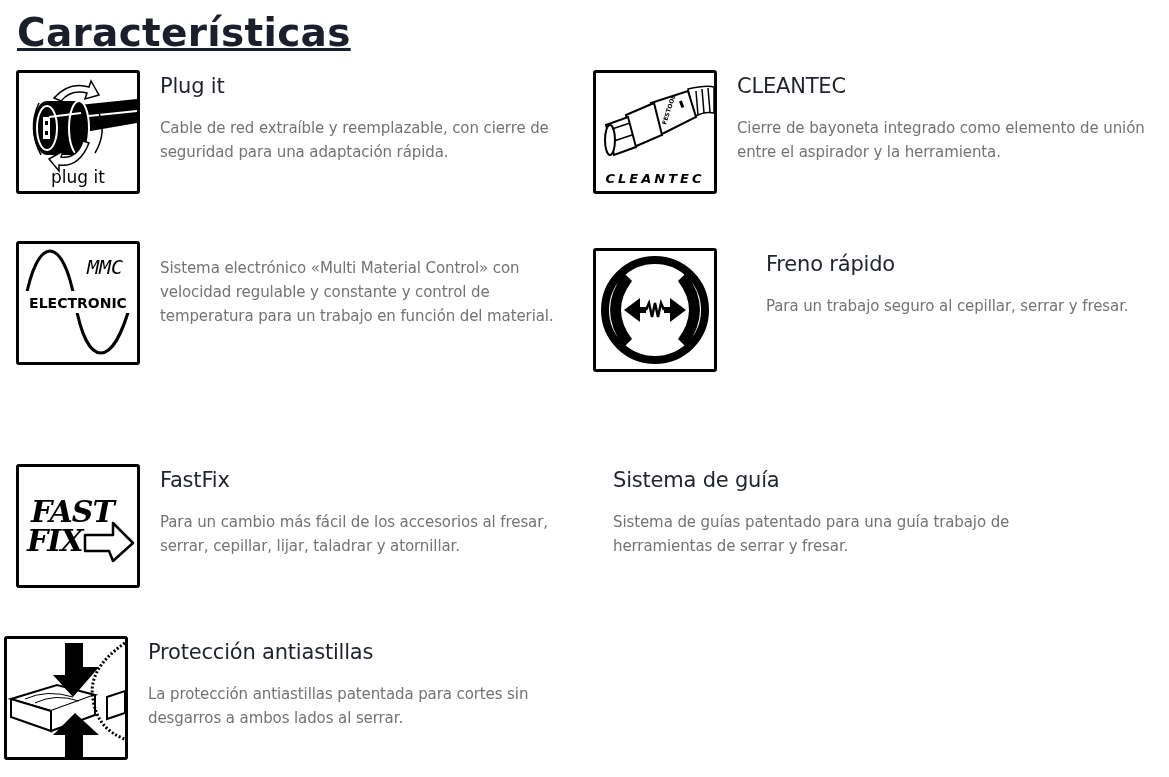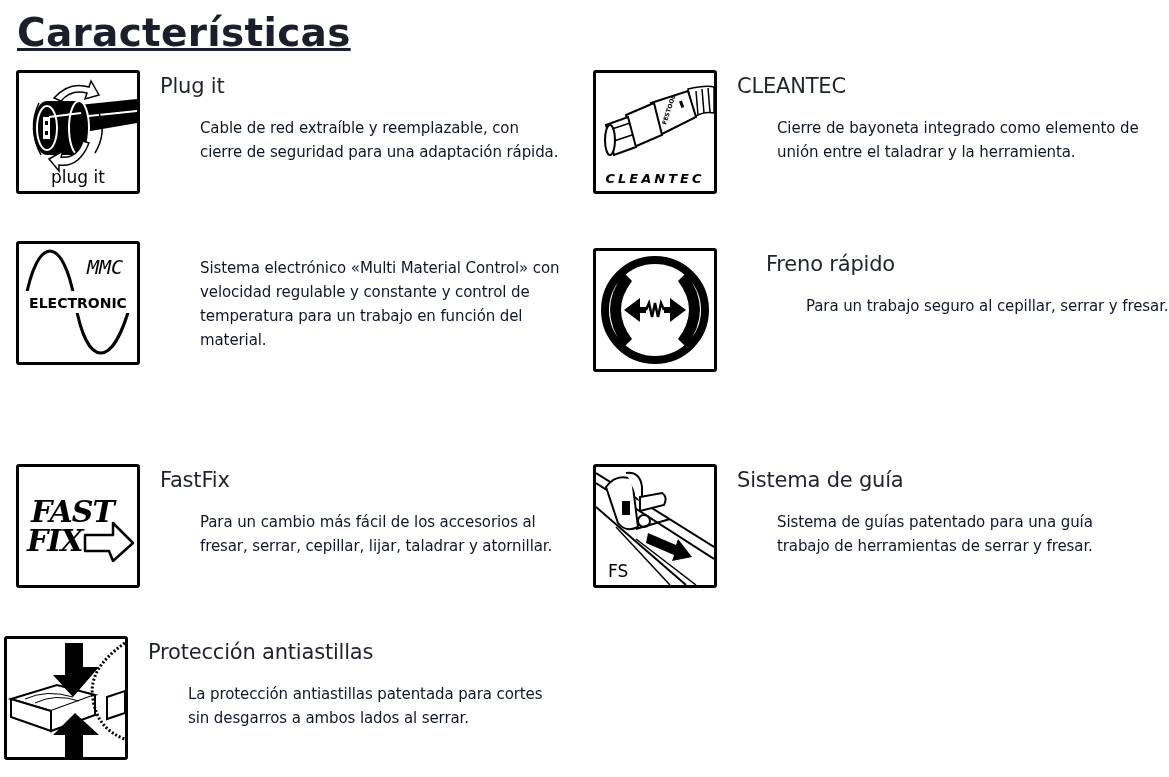--- a/index.html
+++ b/index.html
@@ -16,21 +16,21 @@
       background: #fff; flex: none; position: relative; overflow: hidden;
     }
     .icon-box svg { position: absolute; left: 0; top: 0; width: 118px; height: 118px; }
     .text { margin-left: 20px; }
     .title {
       font-family: "DejaVu Sans", sans-serif; font-size: 21px; line-height: 30px;
       color: #1f232b; font-weight: normal; margin-top: 1px; letter-spacing: -0.2px;
     }
     .desc {
       font-family: "DejaVu Sans", sans-serif; font-size: 15px; line-height: 24px;
-      color: #0f172a; margin-top: 15px; letter-spacing: -0.1px; margin-left: 40px;
+      color: #737373; margin-top: 15px; letter-spacing: -0.1px;
     }
     .f-plug   { left: 16px;  top: 70px;  }
     .f-clean  { left: 593px; top: 70px;  }
     .f-mmc    { left: 16px;  top: 241px; }
     .f-brake  { left: 593px; top: 248px; gap: 29px; }
     .f-fast   { left: 16px;  top: 464px; }
     .f-guide  { left: 593px; top: 464px; }
     .f-splint { left: 4px;  top: 636px; }
     .f-plug .text, .f-mmc .text, .f-fast .text, .f-splint .text { width: 400px; }
     .f-clean .text, .f-brake .text, .f-guide .text { width: 410px; }
@@ -82,21 +82,21 @@
       <ellipse cx="14" cy="67" rx="5" ry="15" fill="#fff" stroke="#000" stroke-width="2"></ellipse>
       <line x1="16" y1="56" x2="34" y2="50" stroke="#000" stroke-width="1.5"></line>
       <line x1="18" y1="68" x2="36" y2="62" stroke="#000" stroke-width="1.5"></line>
       <rect x="84" y="28" width="3" height="7" fill="#000" transform="rotate(-20 85 31)"></rect>
       <text x="70" y="52" font-family="DejaVu Sans, sans-serif" font-size="6" font-weight="bold" fill="#000" transform="rotate(-72 70 52)">FESTOOL</text>
       <text x="59" y="110" text-anchor="middle" font-family="DejaVu Sans, sans-serif" font-size="13" font-style="italic" font-weight="bold" letter-spacing="3" fill="#000">CLEANTEC</text>
     </svg>
   </div>
   <div class="text">
     <div class="title">CLEANTEC</div>
-    <div class="desc">Cierre de bayoneta integrado como elemento de unión entre el taladrar y la herramienta.</div>
+    <div class="desc">Cierre de bayoneta integrado como elemento de unión entre el aspirador y la herramienta.</div>
   </div>
 </div>
 
 <div class="feature f-mmc">
   <div class="icon-box">
     <svg viewBox="0 0 118 118">
       <path d="M6 58 C18 -10 44 -10 56 58 C68 126 94 126 112 58" fill="none" stroke="#000" stroke-width="3"></path>
       <rect x="4" y="47" width="110" height="22" fill="#fff"></rect>
       <text x="59" y="64" text-anchor="middle" font-family="DejaVu Sans, sans-serif" font-size="14" font-weight="bold" fill="#000">ELECTRONIC</text>
       <text x="86" y="30" text-anchor="middle" font-family="DejaVu Sans Mono, monospace" font-size="20" font-style="italic" fill="#000">MMC</text>
@@ -134,39 +134,20 @@
       <path d="M66 68 L94 68 L94 56 L114 76 L94 94 L90 84 L66 84 Z" fill="#fff" stroke="#000" stroke-width="2.5" stroke-linejoin="round"></path>
     </svg>
   </div>
   <div class="text">
     <div class="title">FastFix</div>
     <div class="desc">Para un cambio más fácil de los accesorios al fresar, serrar, cepillar, lijar, taladrar y atornillar.</div>
   </div>
 </div>
 
 <div class="feature f-guide">
-  <div class="icon-box">
-    <svg viewBox="0 0 118 118">
-      <line x1="0" y1="6" x2="118" y2="80" stroke="#000" stroke-width="2"></line>
-      <line x1="0" y1="16" x2="118" y2="92" stroke="#000" stroke-width="2"></line>
-      <line x1="0" y1="40" x2="90" y2="118" stroke="#000" stroke-width="2"></line>
-      <line x1="20" y1="60" x2="74" y2="118" stroke="#000" stroke-width="1.5"></line>
-      <line x1="40" y1="72" x2="100" y2="118" stroke="#000" stroke-width="1.5"></line>
-
-      <path d="M10 20 Q20 6 36 12 L42 60 Q30 66 22 56 Z" fill="#fff" stroke="#000" stroke-width="2"></path>
-      <path d="M30 6 Q44 4 46 20 L46 40" fill="#fff" stroke="#000" stroke-width="2"></path>
-      <path d="M44 30 L66 26 Q72 30 68 38 L44 44 Z" fill="#fff" stroke="#000" stroke-width="2"></path>
-      <rect x="26" y="34" width="8" height="14" fill="#000"></rect>
-      <circle cx="48" cy="54" r="6" fill="#fff" stroke="#000" stroke-width="2"></circle>
-      <path d="M40 62 L74 52" stroke="#000" stroke-width="2"></path>
-
-      <polygon points="52,66 80,78 82,72 96,90 76,94 78,88 50,76" fill="#000"></polygon>
-      <text x="12" y="110" font-family="DejaVu Sans, sans-serif" font-size="17" fill="#000">FS</text>
-    </svg>
-  </div>
   <div class="text">
     <div class="title">Sistema de guía</div>
     <div class="desc">Sistema de guías patentado para una guía trabajo de herramientas de serrar y fresar.</div>
   </div>
 </div>
 
 <div class="feature f-splint">
   <div class="icon-box">
     <svg viewBox="0 0 118 118">
 

